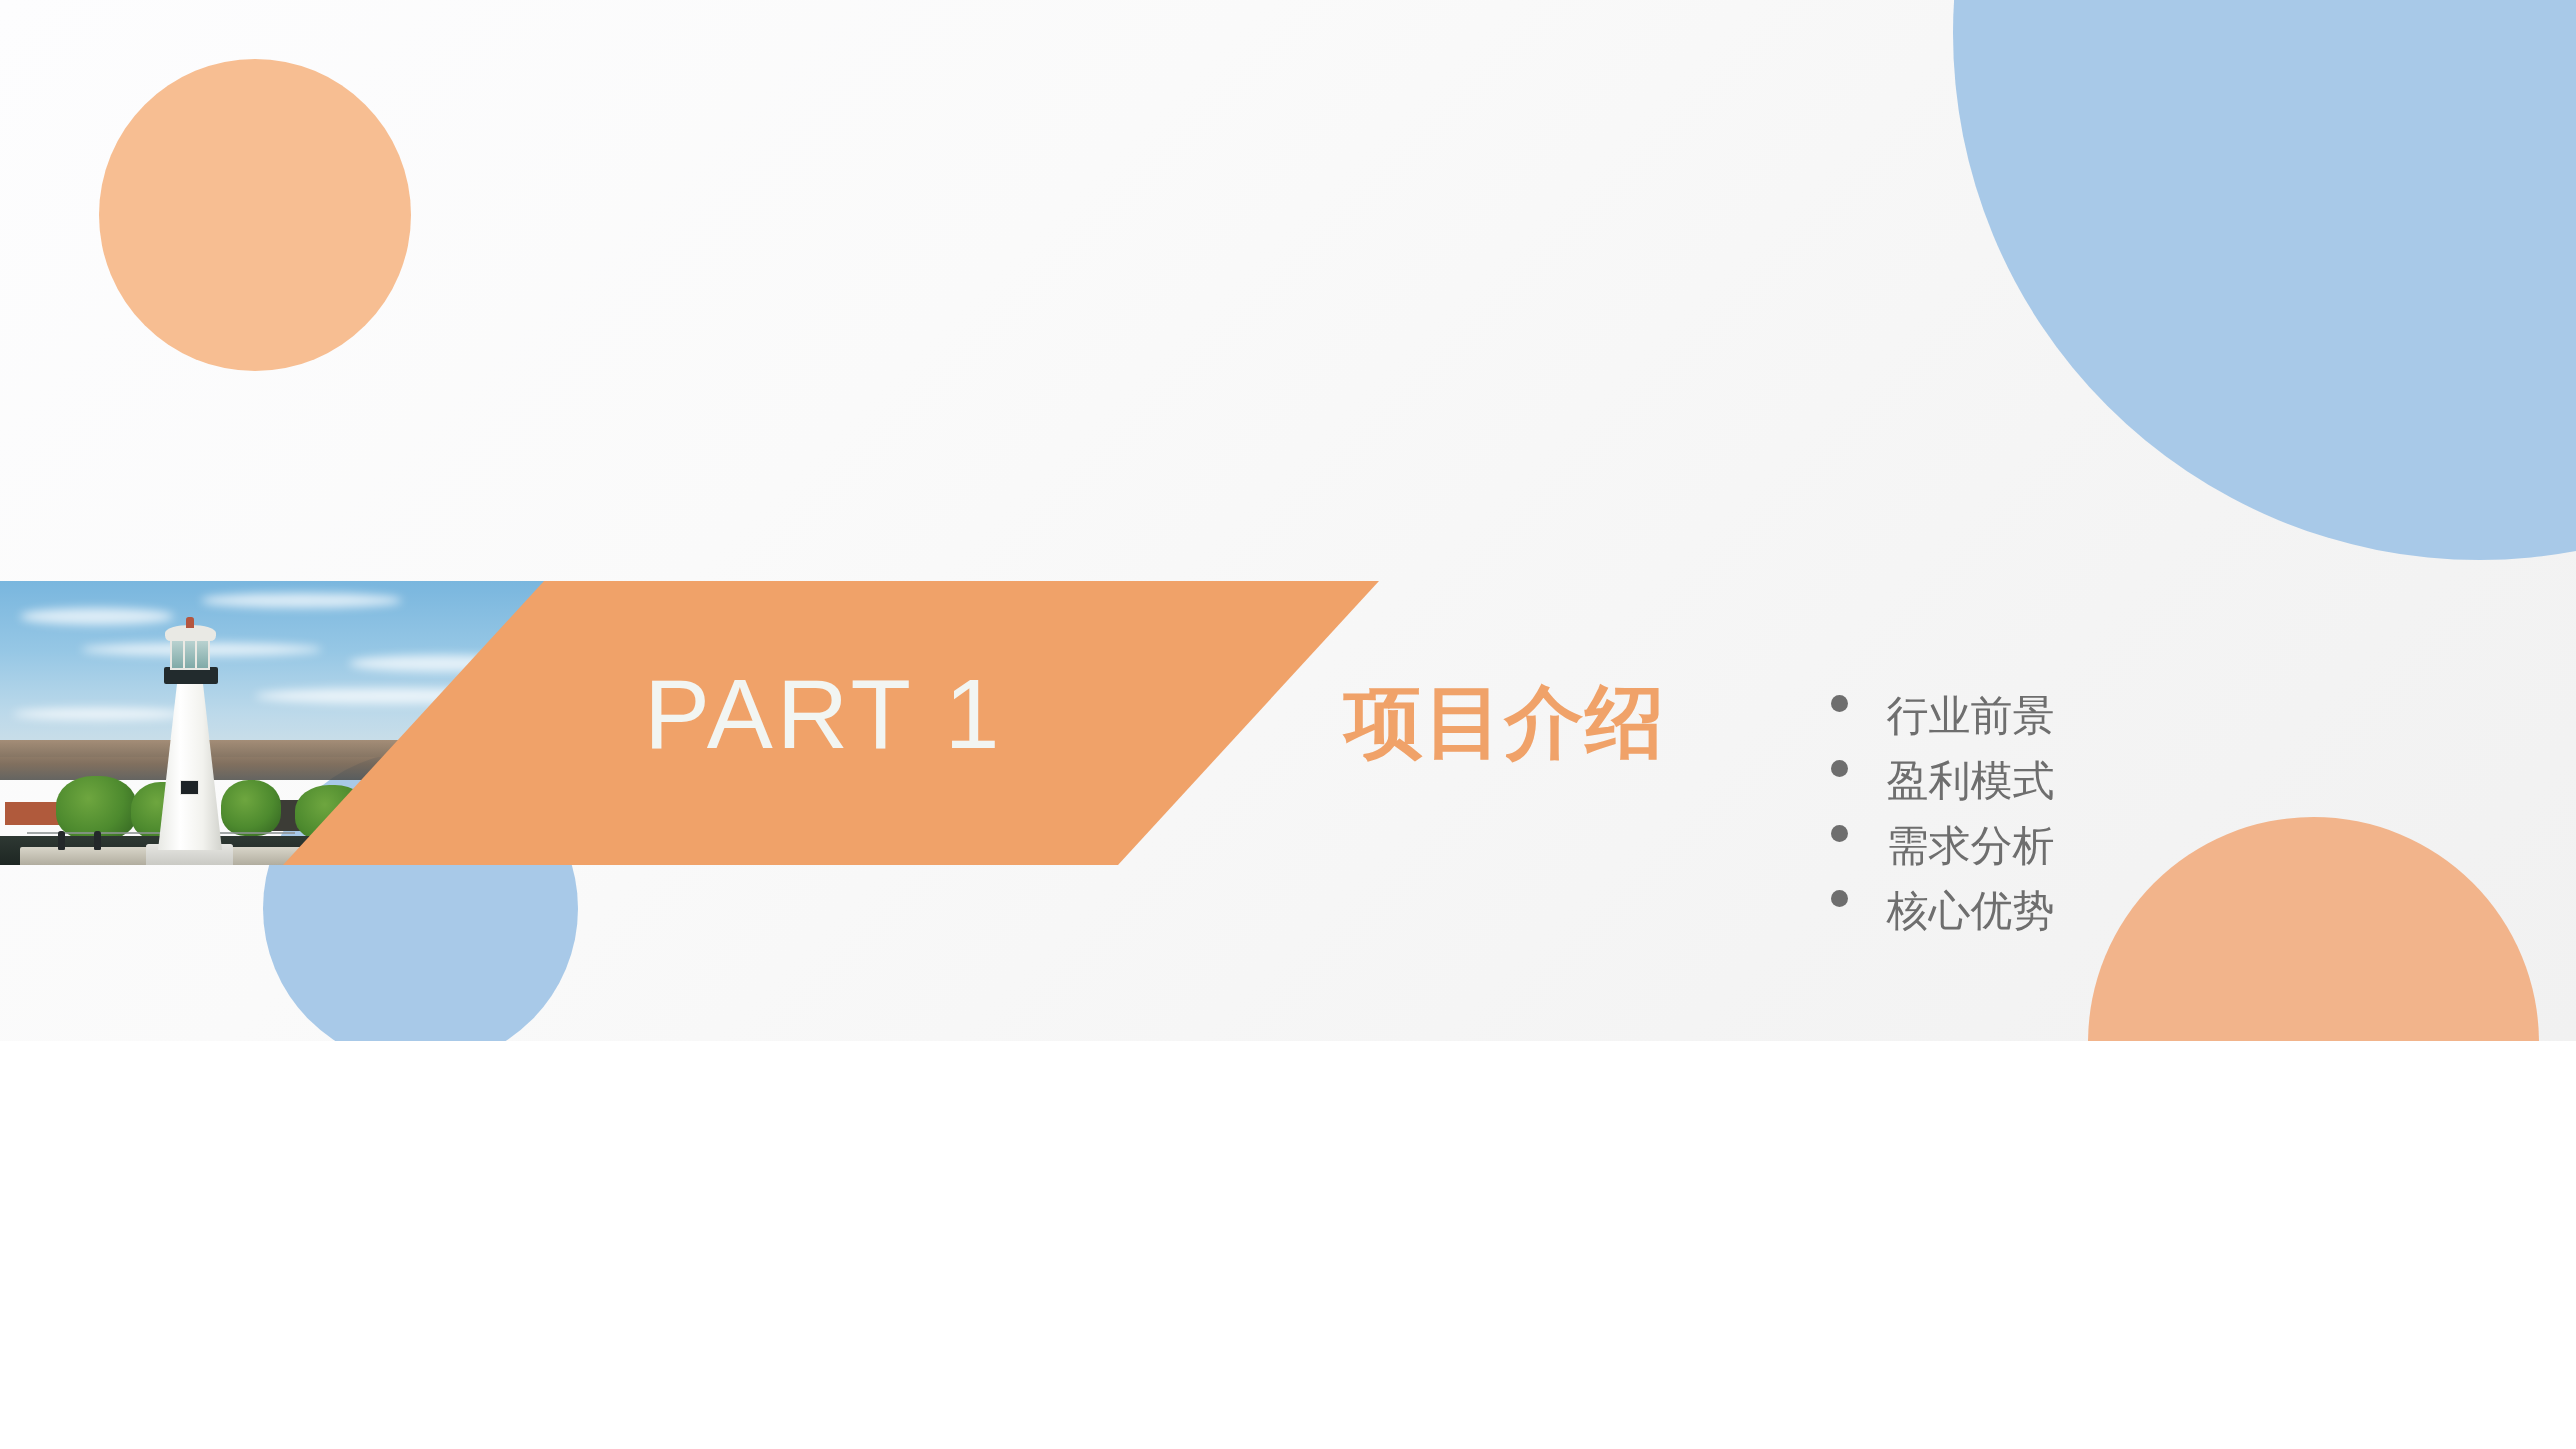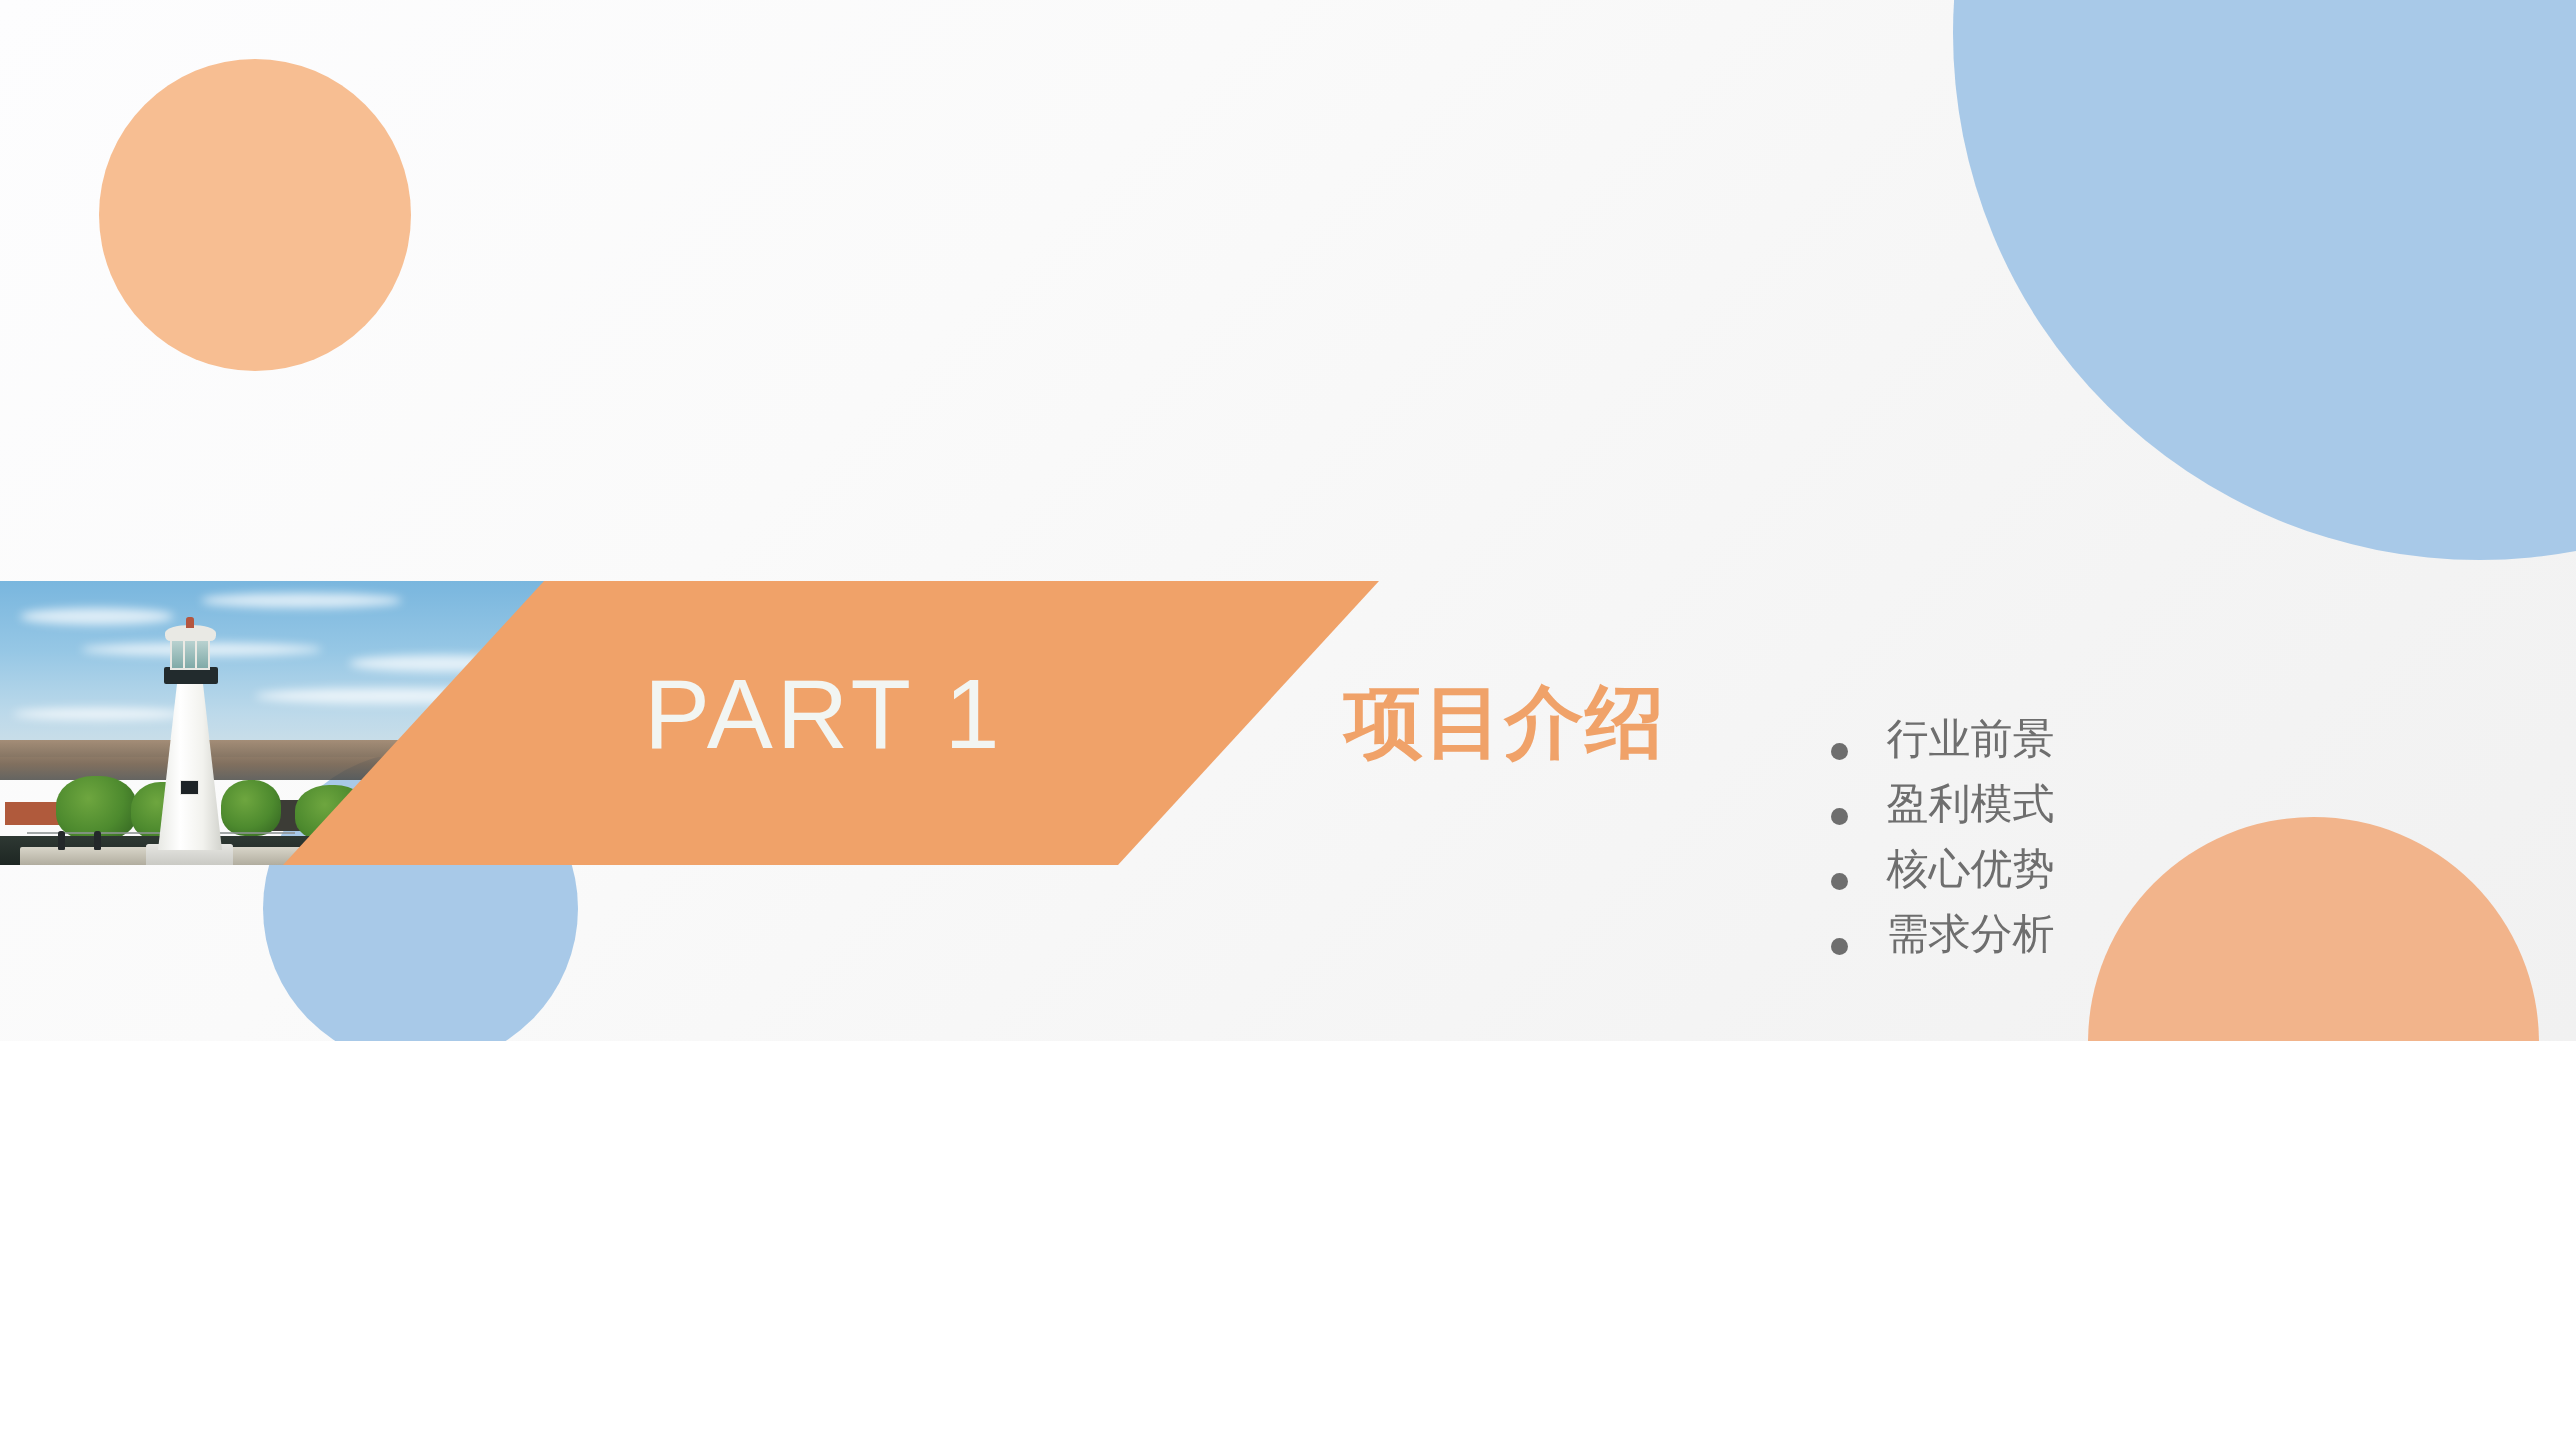--- a/index.html
+++ b/index.html
@@ -280,21 +280,21 @@
 
   
   #topic-list {
     position: absolute;
     left: 1831px;
     top: 695px;
     width: 349px;
   }
   .topic-item {
     display: flex;
-    align-items: flex-end;
+    align-items: flex-start;
     height: 65px;
   }
   .bullet-dot {
     width: 17.4px;
     height: 17.4px;
     border-radius: 50%;
     background: #6E6E6E;
     flex: 0 0 17.4px;
   }
   .topic-label {
@@ -371,22 +371,22 @@
     <div class="topic-item">
       <span class="bullet-dot"></span>
       <span class="topic-label">行业前景</span>
     </div>
     <div class="topic-item">
       <span class="bullet-dot"></span>
       <span class="topic-label">盈利模式</span>
     </div>
     <div class="topic-item">
       <span class="bullet-dot"></span>
-      <span class="topic-label">核心优势</span>
+      <span class="topic-label">需求分析</span>
     </div>
     <div class="topic-item">
       <span class="bullet-dot"></span>
-      <span class="topic-label">需求分析</span>
+      <span class="topic-label">核心优势</span>
     </div>
   </div>
 
 </div>
 
 
 </body></html>

